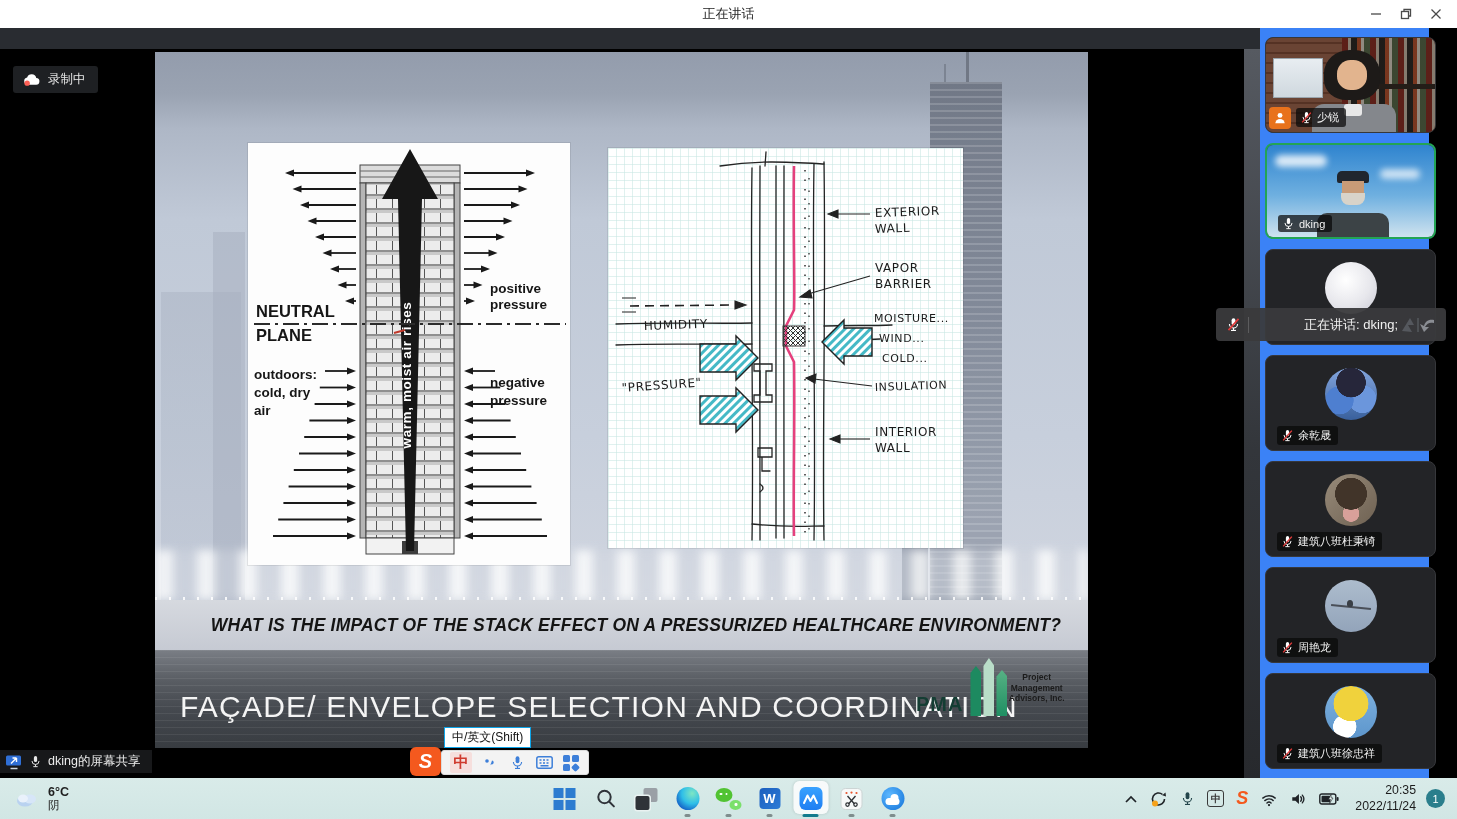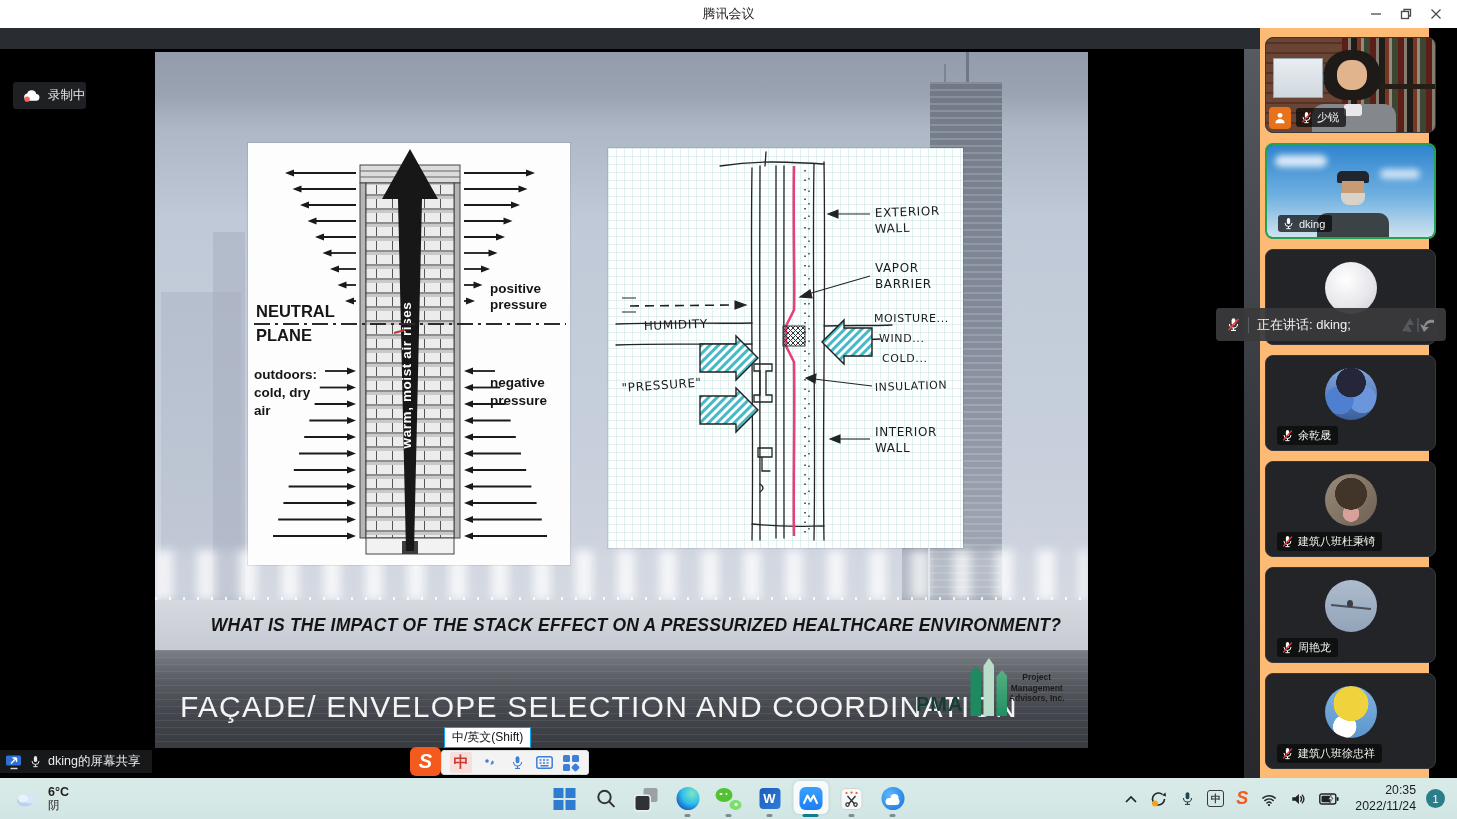--- a/index.html
+++ b/index.html
@@ -11,21 +11,21 @@
   .titlebar .title { position:absolute; left:0; right:0; top:0; height:28px; line-height:28px; text-align:center; font-size:13px; color:#1f1f1f; }
   .win-controls { position:absolute; right:6px; top:0; height:28px; display:flex; align-items:center; }
   .win-btn { width:30px; height:28px; display:flex; align-items:center; justify-content:center; }
   .win-btn svg { stroke:#4a4a4a; fill:none; stroke-width:1.3; }
 
   .topstrip { position:absolute; left:0; top:28px; width:1260px; height:21px; background:#292c31; z-index:5; }
 
   
   .stage { position:absolute; left:0; top:49px; width:1244px; height:729px; background:#000; z-index:1; }
 
-  .rec-badge { position:absolute; left:13px; top:17px; height:27px; display:flex; align-items:center; gap:7px; background:#1e2023; border-radius:3px; padding:0 0 0 9px; z-index:6;margin-top:16px; }
+  .rec-badge { position:absolute; left:13px; top:17px; height:27px; display:flex; align-items:center; gap:7px; background:#1e2023; border-radius:3px; padding:0 12px 0 9px; z-index:6; }
   .rec-badge span { color:#e9e9e9; font-size:12.5px; }
 
   
   .slide { position:absolute; left:155px; top:3px; width:933px; height:696px; background:linear-gradient(180deg,#939cac 0,#9aa3b2 6%,#aeb7c6 11%,#c0c9d7 24%,#c7cfdc 55%,#cdd3de 72%,#d2d7e0 78%); overflow:hidden; }
   .tower-main { position:absolute; left:775px; top:30px; width:72px; height:520px;
     background:linear-gradient(180deg,#6e7583 0,#7d8594 45%,#98a0ae 85%); opacity:.92; }
   .tower-main::before { content:""; position:absolute; left:36px; top:-34px; width:3px; height:34px; background:#6e7582; }
   .tower-main::after { content:""; position:absolute; left:14px; top:-18px; width:2px; height:18px; background:#7a8290; }
   .tower-windows { position:absolute; inset:0; background:repeating-linear-gradient(0deg, rgba(255,255,255,.17) 0 2px, transparent 2px 7px); }
   .tower-2 { position:absolute; left:747px; top:130px; width:26px; height:420px; background:#8b93a3; opacity:.8; }
@@ -77,21 +77,21 @@
   .ime-logo { position:absolute; left:410px; top:747px; width:31px; height:29px; border-radius:6px; background:#f4591e; color:#fff; font-weight:bold; font-style:italic; font-size:20px; display:flex; align-items:center; justify-content:center; z-index:30; }
   .ime-panel { position:absolute; left:441px; top:750px; height:25px; display:flex; align-items:center; gap:9px; background:rgba(253,253,253,.96); border:1px solid #dcdcdc; border-radius:3px; padding:0 8px; z-index:29; }
   .ime-mode { width:22px; height:21px; background:#f6dfdd; border-radius:2px; color:#cf3a2e; font-weight:bold; font-size:15px; display:flex; align-items:center; justify-content:center; }
   .ime-ico { display:flex; align-items:center; justify-content:center; width:18px; height:18px; }
   .ime-grid { display:grid; grid-template-columns:7px 7px; grid-gap:2px; }
   .ime-grid b { width:7px; height:7px; background:#3d7fd9; border-radius:1.5px; }
   .ime-grid b:last-child { transform:rotate(45deg) scale(.9); }
 
   
   .divider { position:absolute; left:1244px; top:49px; width:16px; height:729px; background:linear-gradient(180deg,#565a61,#33363b 55%,#27292d); z-index:4; }
-  .sidebar { position:absolute; left:1260px; top:28px; width:169px; height:750px; background:#fdba74; z-index:4; }
+  .sidebar { position:absolute; left:1260px; top:28px; width:169px; height:750px; background:#3b82f6; z-index:4; }
   .tile { position:absolute; left:5px; width:171px; height:96px; border-radius:8px; background:#232427; border:1px solid #36373b; overflow:hidden; }
   .tile.speaking { border:2px solid #23a455; }
   .t1 { top:9px; } .t2 { top:115px; } .t3 { top:221px; } .t4 { top:327px; } .t5 { top:433px; } .t6 { top:539px; } .t7 { top:645px; }
   .art { position:absolute; inset:0; }
 
   
   .a1 { background:repeating-linear-gradient(0deg,#6a4434 0 8px,#553224 8px 10px); }
   .a1 .shelf { position:absolute; right:0; top:0; bottom:0; width:55%;
     background:repeating-linear-gradient(90deg,#8a2f24 0 6px,#c8b9a6 6px 9px,#2e2a26 9px 15px,#b5522e 15px 19px,#d9cfc0 19px 22px,#5a6a4a 22px 28px),
     linear-gradient(#00000055,#00000055); background-blend-mode:multiply; }
@@ -119,21 +119,21 @@
   .av6::after { content:""; position:absolute; left:6px; top:26px; width:40px; height:2px; background:#4a4f58; transform:rotate(6deg); }
   .av6::before { content:""; position:absolute; left:22px; top:20px; width:6px; height:7px; background:#3a3f46; border-radius:50% 50% 40% 40%; z-index:1; }
   .av7 { background:radial-gradient(circle at 50% 34%, #f0d23c 0 40%, transparent 41%), radial-gradient(circle at 50% 38%, #f7ddba 0 20%, transparent 21%), radial-gradient(circle at 38% 78%, #ffffff 0 22%, transparent 23%), linear-gradient(#7fb2e0,#5d96cc); }
 
   .name-badge { position:absolute; left:11px; bottom:5px; display:flex; align-items:center; gap:4px; background:rgba(8,8,8,.72); border-radius:3px; padding:2px 7px 2px 4px; }
   .name-badge span { color:#f2f2f2; font-size:11px; white-space:nowrap; }
   .t1 .name-badge { left:30px; }
   .host-badge { position:absolute; left:3px; bottom:3px; width:22px; height:22px; background:#e8721c; border-radius:4px; display:flex; align-items:center; justify-content:center; }
 
   
-  .toast { position:absolute; left:1216px; top:308px; width:230px; height:33px; background:rgba(58,58,60,.95); border-radius:4px; display:flex; align-items:center; padding:0 8px 0 10px; z-index:20; }
+  .toast { position:absolute; left:1216px; top:308px; width:230px; height:33px; background:rgba(58,58,60,.95); border-radius:4px; display:flex; align-items:center; padding:0 8px 0 10px; z-index:20;text-align:right; }
   .toast .sep { width:1px; height:16px; background:#5c5c5e; margin:0 8px 0 7px; }
   .toast span { color:#f0f0f0; font-size:13px; flex:1; white-space:nowrap; }
 
   
   .taskbar { position:absolute; left:0; top:778px; width:1457px; height:51px; background:linear-gradient(#d9ebe9,#cfe5e3); z-index:50; }
   .weather { position:absolute; left:14px; top:0; height:41px; display:flex; align-items:center; gap:8px; }
   .weather .wtxt { display:flex; flex-direction:column; line-height:1.15; }
   .weather .wtxt b { font-size:12.5px; font-weight:bold; color:#1f1f1f; }
   .weather .wtxt span { font-size:11.5px; color:#2b2b2b; }
 
@@ -198,21 +198,21 @@
     </symbol>
     <symbol id="sym-screenshare" viewBox="0 0 18 16">
       <rect x="1" y="1.5" width="15" height="10" rx="1.5" fill="#2f6fd6"></rect>
       <path d="M6 9.5 L11.5 4 M11.5 4 h-4 M11.5 4 v4" stroke="#fff" stroke-width="1.4" fill="none"></path>
       <line x1="5.5" y1="14.5" x2="12.5" y2="14.5" stroke="#cfd6de" stroke-width="1.5"></line>
     </symbol>
   </defs>
 </svg>
 
 <div class="titlebar">
-  <div class="title">腾讯会议</div>
+  <div class="title">正在讲话</div>
   <div class="win-controls">
     <span class="win-btn">
         <svg width="12" height="12" viewBox="0 0 12 12">
           <line x1="1" y1="6" x2="11" y2="6"></line>
         </svg>
       </span>
     <span class="win-btn">
         <svg width="12" height="12" viewBox="0 0 12 12">
           <rect x="1.5" y="3.5" width="7" height="7"></rect>
           <path d="M4 3.5 V1.5 H10.5 V8 H8.5"></path>

